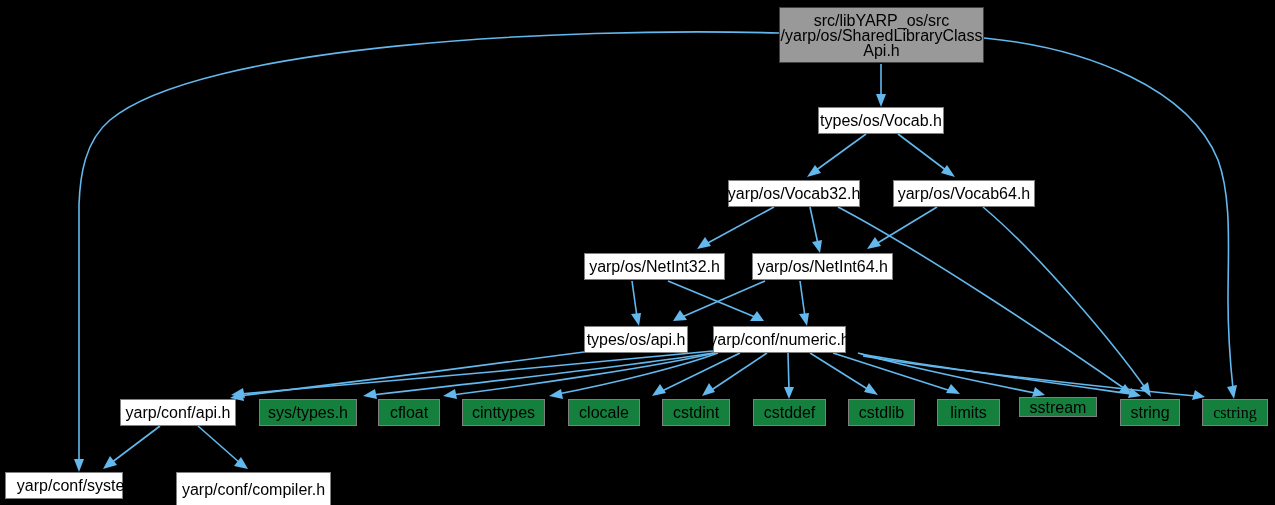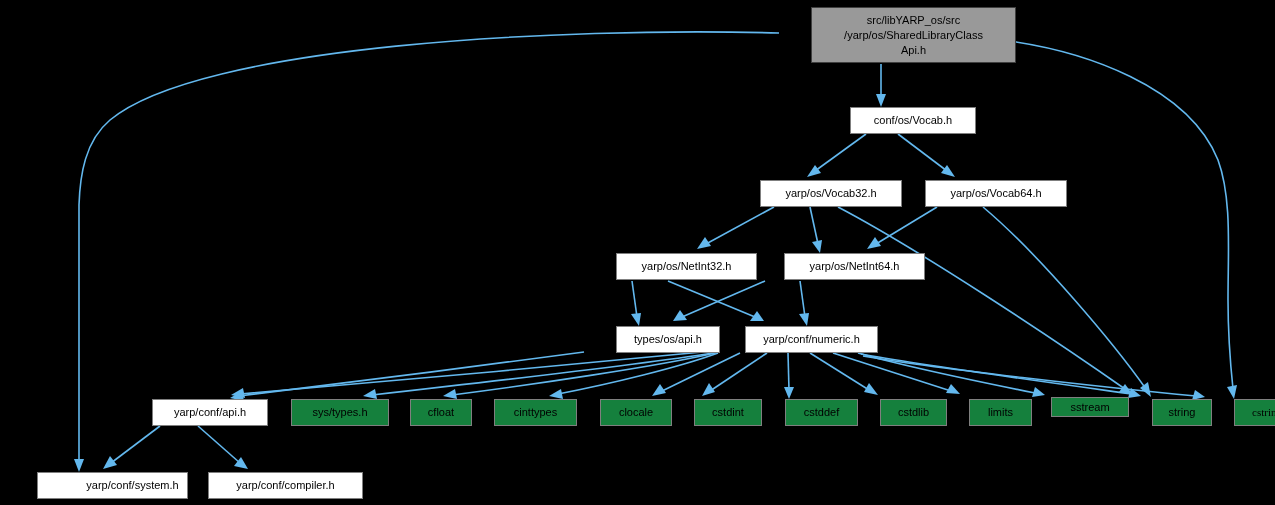--- a/index.html
+++ b/index.html
@@ -3,21 +3,21 @@
 <meta charset="utf-8">
 <style>
   html,body{margin:0;padding:0;background:#000;}
   #page{position:relative;width:1275px;height:505px;background:#000;overflow:hidden;
         font-family:"Liberation Sans","DejaVu Sans",sans-serif;}
   svg#graph{position:absolute;top:0;left:0;width:1275px;height:505px;}
   .edge{fill:none;stroke:#63b8ee;stroke-width:1.6;}
   .arrow{fill:#63b8ee;stroke:none;}
   .nodebox{position:absolute;box-sizing:border-box;display:flex;align-items:center;
            justify-content:center;text-align:center;border:1px solid #7f7f7f;
-           font-size:11px;line-height:15px;color:#000;white-space:pre-line;margin-left:32px;}
+           font-size:16px;line-height:15px;color:#000;white-space:pre-line;}
   .n-white{background:#fff;}
   .n-grey{background:#15803d;}
   .n-root{background:#999;border:1px solid #404040;}
 </style>
 </head>
 <body>
 
 <div id="page">
   <svg id="graph" viewBox="0 0 1275 505" xmlns="http://www.w3.org/2000/svg">
 
@@ -164,23 +164,23 @@
     <g>
       <path class="edge" d="M198,426 L240,463"></path>
       <polygon class="arrow" points="248,469 234,466 241,457"></polygon>
     </g>
   </svg>
 
   <div class="nodebox n-root" style="left:779px;top:7px;width:205px;height:56px;">src/libYARP_os/src
 /yarp/os/SharedLibraryClass
 Api.h</div>
 
-  <div class="nodebox n-white" style="left:818px;top:107px;width:126px;height:27px;">conf/os/Vocab.h</div>
-
-  <div class="nodebox n-white" style="left:728px;top:180px;width:142px;height:27px;">yarp/os/Vocab32.h</div>
+  <div class="nodebox n-white" style="left:818px;top:107px;width:126px;height:27px;">types/os/Vocab.h</div>
+
+  <div class="nodebox n-white" style="left:728px;top:180px;width:132px;height:27px;">yarp/os/Vocab32.h</div>
 
   <div class="nodebox n-white" style="left:893px;top:180px;width:142px;height:27px;">yarp/os/Vocab64.h</div>
 
   <div class="nodebox n-white" style="left:584px;top:253px;width:141px;height:27px;">yarp/os/NetInt32.h</div>
 
   <div class="nodebox n-white" style="left:752px;top:253px;width:141px;height:27px;">yarp/os/NetInt64.h</div>
 
   <div class="nodebox n-white" style="left:584px;top:326px;width:104px;height:27px;">types/os/api.h</div>
 
   <div class="nodebox n-white" style="left:713px;top:326px;width:133px;height:27px;">yarp/conf/numeric.h</div>
@@ -202,16 +202,16 @@
   <div class="nodebox n-grey" style="left:848px;top:399px;width:67px;height:27px;">cstdlib</div>
 
   <div class="nodebox n-grey" style="left:937px;top:399px;width:63px;height:27px;">limits</div>
 
   <div class="nodebox n-grey" style="left:1019px;top:397px;width:78px;height:20px;">sstream</div>
 
   <div class="nodebox n-grey" style="left:1120px;top:399px;width:60px;height:27px;">string</div>
 
   <div class="nodebox n-grey" style="left:1202px;top:399px;width:66px;height:27px;font-family:Liberation Serif, serif;">cstring</div>
 
-  <div class="nodebox n-white" style="left:5px;top:472px;width:151px;height:27px;padding-left:40px;">yarp/conf/system.h</div>
-
-  <div class="nodebox n-white" style="left:176px;top:472px;width:155px;height:27px;">yarp/conf/compiler.h</div>
+  <div class="nodebox n-white" style="left:5px;top:472px;width:118px;height:27px;padding-left:40px;">yarp/conf/system.h</div>
+
+  <div class="nodebox n-white" style="left:176px;top:472px;width:155px;height:34px;">yarp/conf/compiler.h</div>
 </div>
 
 </body></html>

